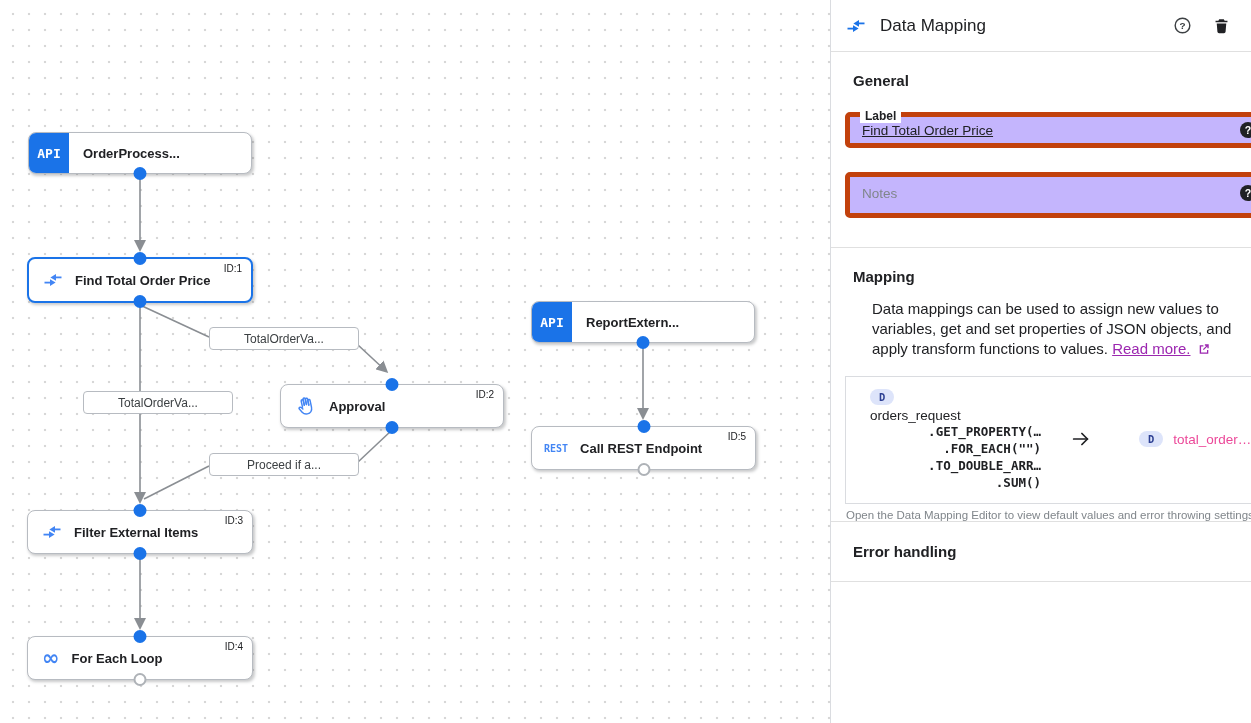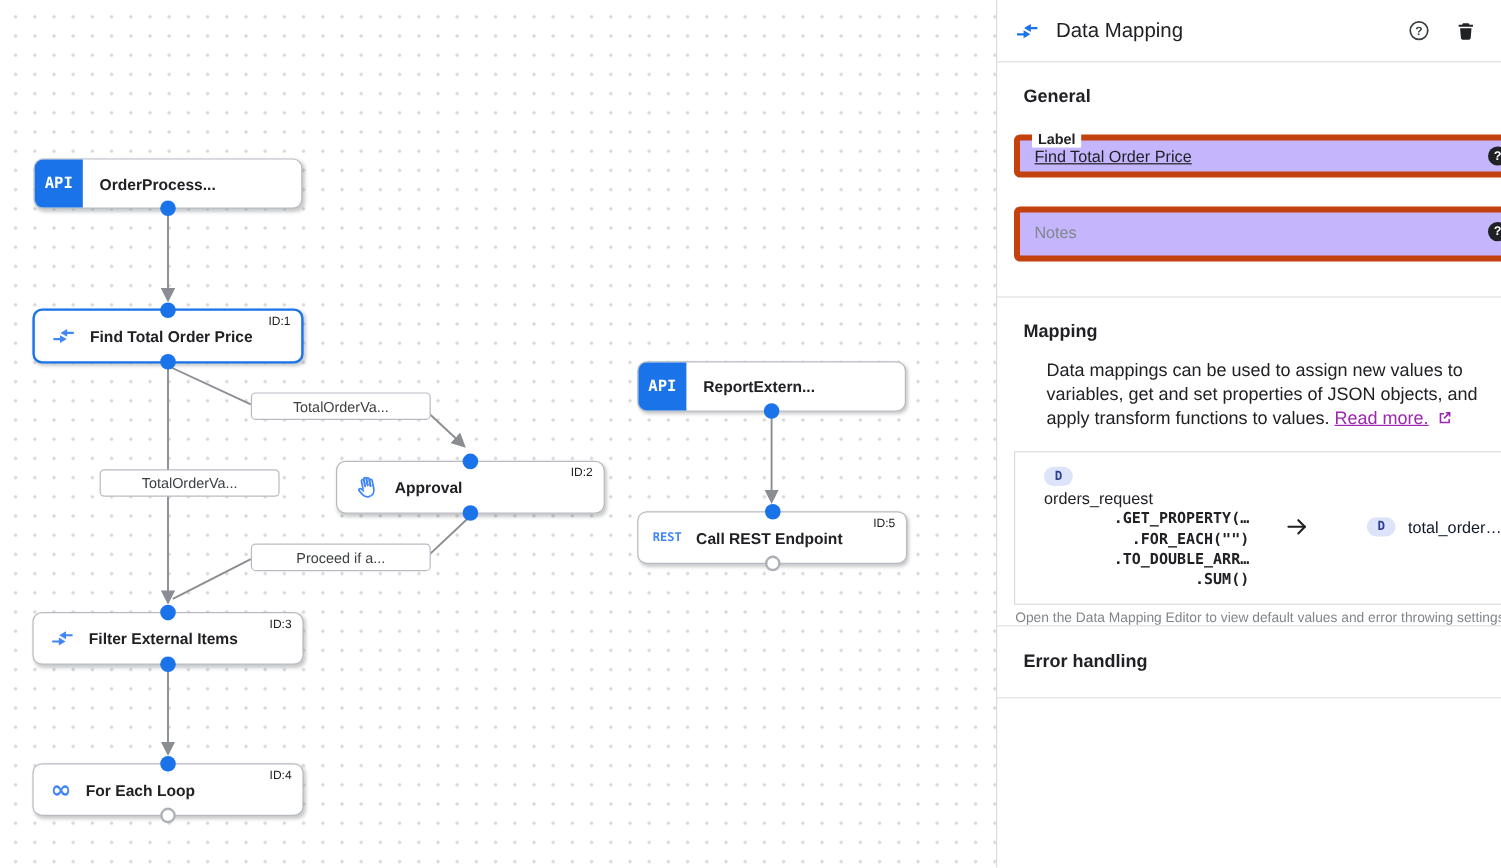--- a/index.html
+++ b/index.html
@@ -81,21 +81,21 @@
   .map-table-body { display:grid; grid-template-columns:1fr 80px 150px; padding:10px 0 12px 0; }
   .cell-input { padding-left:24px; }
   .type-chip { display:inline-flex; align-items:center; justify-content:center;
     background:#dde4fa; color:#2c3f92; border-radius:10px; padding:2px 9px;
     font-family:"DejaVu Sans Mono",monospace; font-size:10.5px; font-weight:bold; }
   .var-name { font-size:13.5px; color:#202124; margin-top:3px; }
   .fn-line { font-family:"DejaVu Sans Mono",monospace; font-weight:bold; font-size:12.5px;
     line-height:17px; color:#202124; white-space:pre;text-align:right; }
   .cell-arrow { display:flex; align-items:center; justify-content:center; }
   .cell-output { display:flex; align-items:center; gap:10px; padding-left:18px; }
-  .out-var { font-size:13.5px; color:#0f172a; white-space:nowrap; }
+  .out-var { font-size:13.5px; color:#ec4899; white-space:nowrap; }
 
   .map-caption { font-size:11.5px; color:#80868b; padding:5px 0 0 1px; white-space:nowrap; }
   .btn-row { text-align:center; margin-top:21px; padding-bottom:29px; }
   .primary-btn { display:inline-block; background:#1a73e8; color:#fff; border:none;
     border-radius:4px; font-family:"Liberation Sans","DejaVu Sans",sans-serif;
     font-size:12px; font-weight:bold; letter-spacing:.4px; padding:9px 17px; cursor:pointer;
     box-shadow:0 1px 2px rgba(60,64,67,.3); }
   .error-row { display:flex; align-items:center; justify-content:space-between;
     padding:20px 16px 21px 22px; }
 </style>

